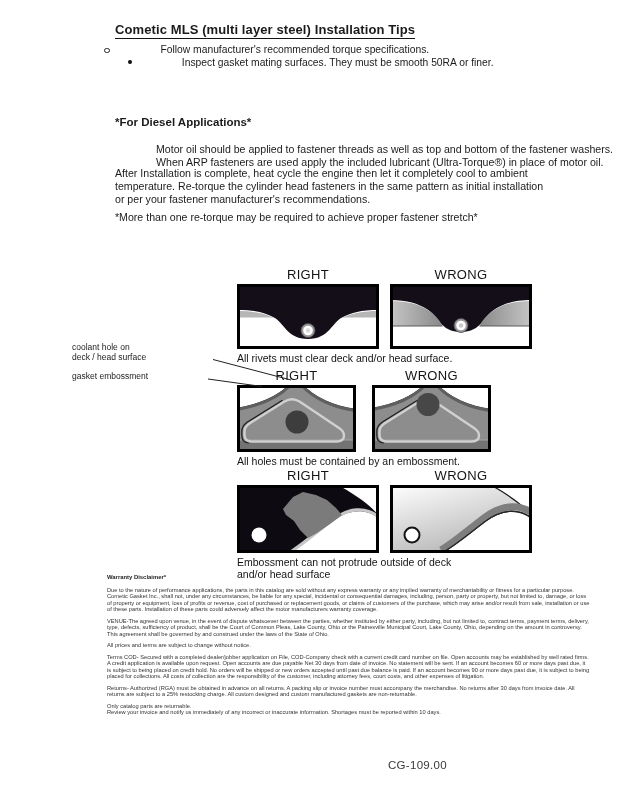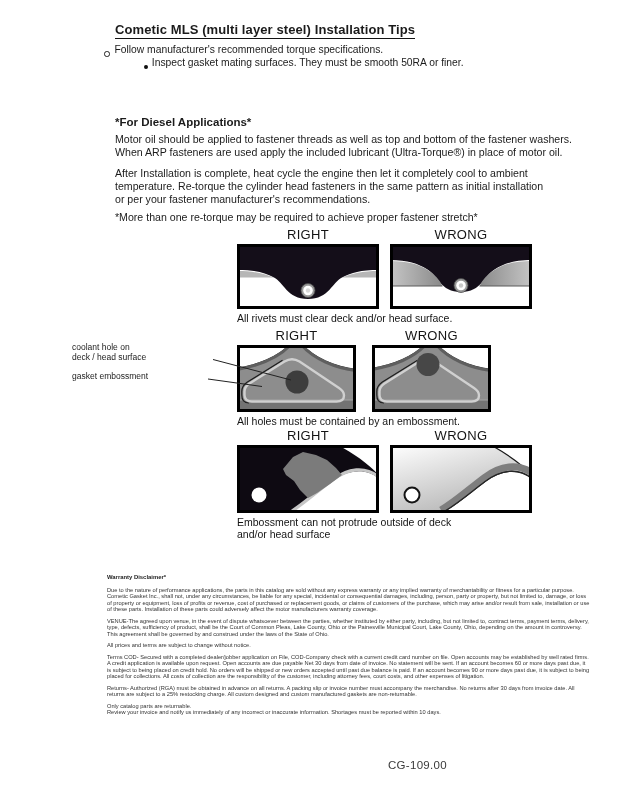--- a/index.html
+++ b/index.html
@@ -6,35 +6,35 @@
   .page{
     position:relative;width:618px;height:800px;background:#ffffff;overflow:hidden;
     font-family:"Liberation Sans", sans-serif;color:#1b1b1b;padding-left:12px;
   }
   .abs{position:absolute;}
   
   .title{left:115px;top:22px;font-size:13px;font-weight:bold;
     border-bottom:1.5px solid #131313;padding-bottom:1px;letter-spacing:.1px;}
   
   .bullets{left:104px;top:44px;width:500px;font-size:10.3px;}
-  .b-row{display:flex;align-items:flex-end;line-height:12.5px;white-space:nowrap;}
-  .sub{margin-left:40px;}
+  .b-row{display:flex;align-items:flex-start;line-height:12.5px;white-space:nowrap;gap:46px;}
+  .sub{margin-left:24px;}
   .mk-open{flex:0 0 auto;width:3.5px;height:3.5px;border:1px solid #222;border-radius:50%;
     margin:3.8px 5px 0 0;}
   .mk-fill{flex:0 0 auto;width:3.8px;height:3.8px;background:#111;border-radius:50%;
     margin:3.8px 4px 0 0;}
   
   .dieselhead{left:115px;top:116px;font-size:11.5px;font-weight:bold;}
   .para{left:115px;font-size:10.6px;line-height:13px;width:460px;}
-  .p1{top:133px;} .p2{top:167px;} .p3{top:211px;}
+  .p1{top:143px;margin-left:41px;} .p2{top:167px;} .p3{top:211px;}
   .preline{white-space:pre-line;}
   
   .dgroup{left:237px;width:296px;}
   .g1{top:227px;} .g2{top:328px;} .g3{top:428px;}
-  .dlabels{display:flex;margin-bottom:2px;}
+  .dlabels{display:flex;margin-bottom:2px;margin-top:40px;}
   .dlabels span{display:block;text-align:center;font-size:13px;letter-spacing:.3px;color:#141414;}
   .dboxes{display:flex;}
   .g1 .dlabels span,.g3 .dlabels span{width:142px;}
   .g1 .dlabels span+span,.g3 .dlabels span+span{margin-left:11px;}
   .g1 .dboxes svg+svg,.g3 .dboxes svg+svg{margin-left:11px;}
   .g2 .dlabels span{width:119px;}
   .g2 .dlabels span+span{margin-left:16px;}
   .g2 .dboxes svg+svg{margin-left:16px;}
   .dcaption{margin-top:3px;font-size:10.5px;line-height:12px;color:#141414;}
   

